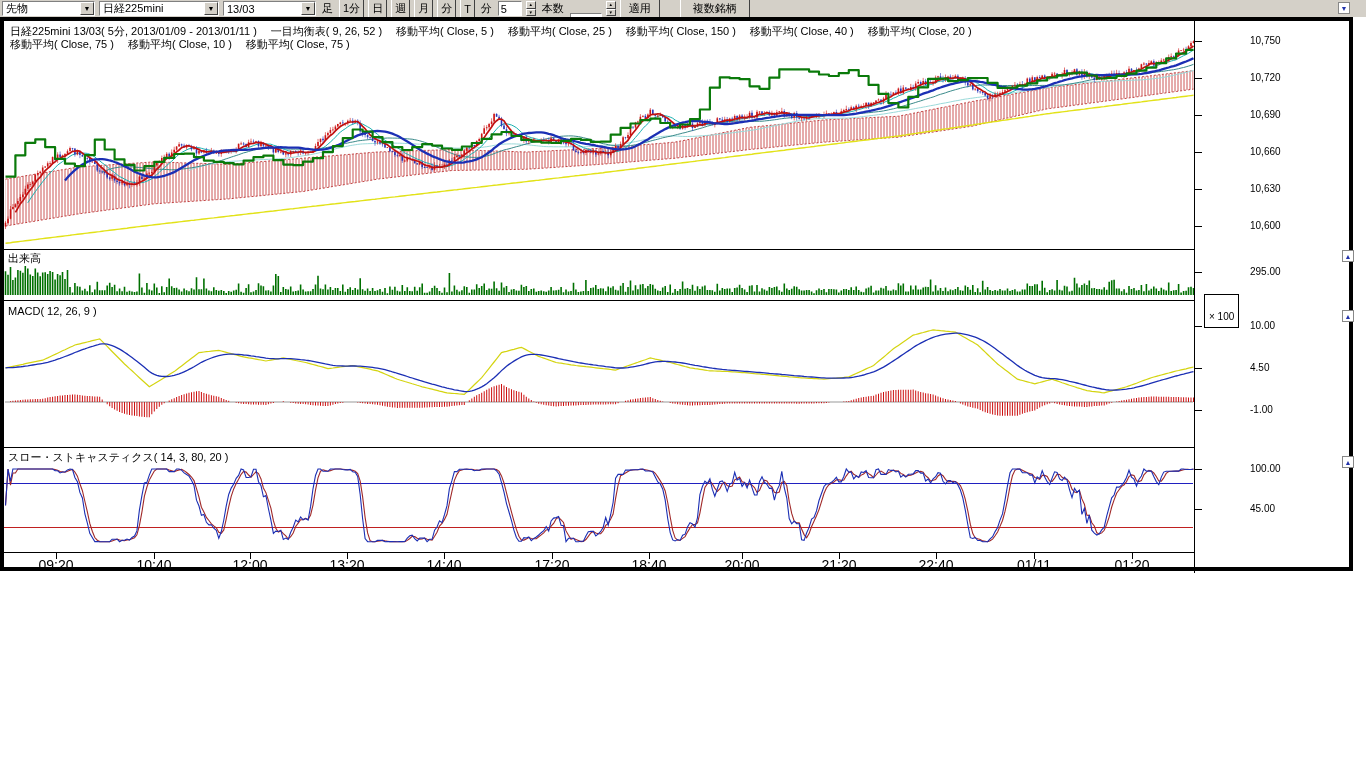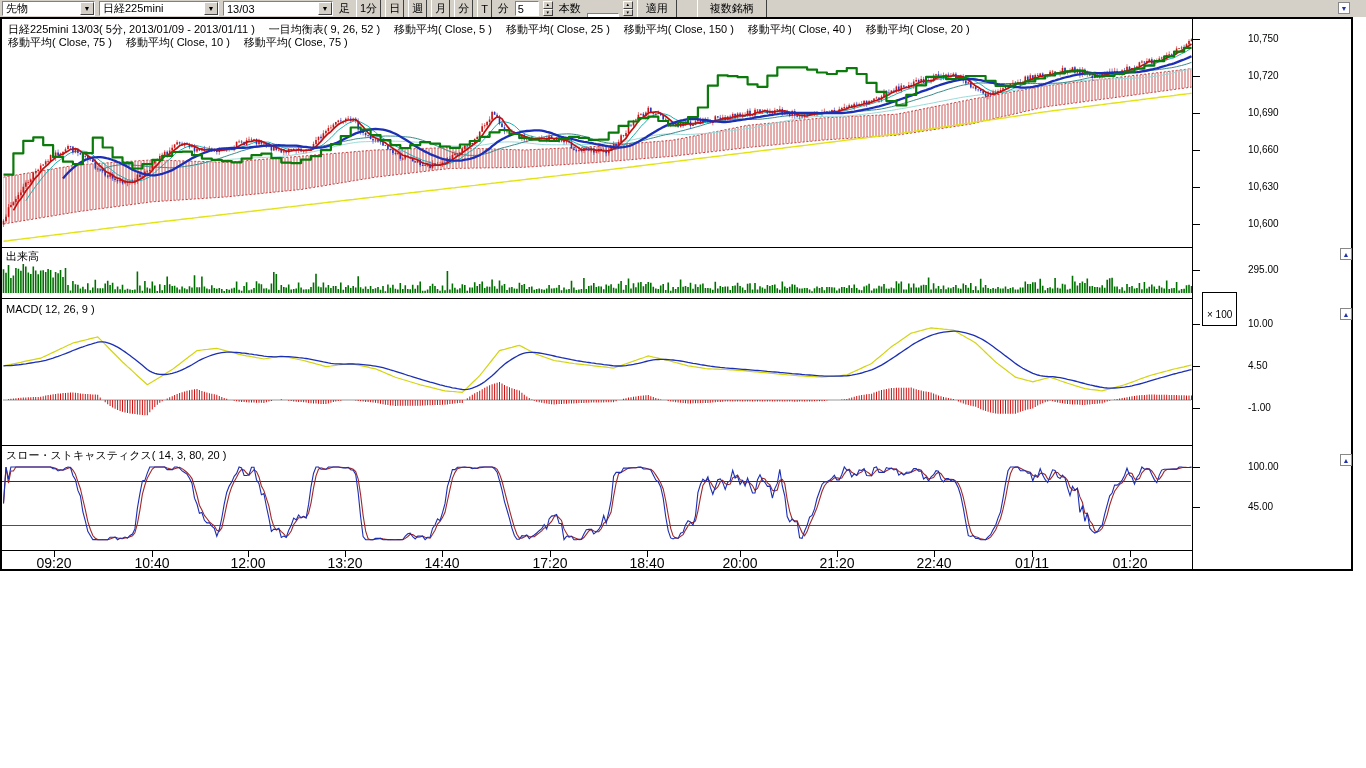--- a/index.html
+++ b/index.html
@@ -7,42 +7,42 @@
 .toolbar{position:absolute;left:0;top:0;width:1366px;height:17px;background:#d4d0c8;display:flex;align-items:center;gap:4px;padding:1px 2px;font-size:11px}
 .combo{display:flex;height:15px;background:#fff;border:1px solid;border-color:#808080 #fff #fff #808080;align-items:center}
 .combo-text{padding:12px 3px;font-size:11px;white-space:nowrap;overflow:hidden}
 .combo-btn{width:14px;height:13px;background:#d4d0c8;border:1px solid;border-color:#fff #404040 #404040 #fff;font-size:7px;display:flex;align-items:center;justify-content:center;margin-left:auto}
 .tb-label{font-size:11px;margin:0 2px;white-space:nowrap}
 .tb-btn{height:21px;background:#d4d0c8;border:1px solid;border-color:#fff #404040 #404040 #fff;font-size:11px;padding:0 3px;font-family:inherit;white-space:nowrap;cursor:default}
 .tb-input{height:15px;border:1px solid;border-color:#808080 #fff #fff #808080;font-size:11px;padding:0 2px;font-family:inherit;background:#fff}
 .spin{display:flex;flex-direction:column;width:10px;height:15px}
 .spin span{flex:1;background:#d4d0c8;border:1px solid;border-color:#fff #404040 #404040 #fff;font-size:5px;line-height:5px;text-align:center;overflow:hidden}
 .tb-scroll{position:absolute;left:1340px;top:2px}
-.frame{position:absolute;left:0;top:17px;width:1353px;height:554px;border:2px solid #000000;background:#fff}
+.frame{position:absolute;left:0;top:17px;width:1353px;height:554px;border:4px solid #000000;background:#fff}
 #chart-svg{position:absolute;left:0;top:0}
 .hdr{position:absolute;left:6px;display:flex;gap:14px;font-size:11px;white-space:nowrap}
 .ptitle{position:absolute;left:4px;font-size:11px;white-space:nowrap}
 .alabel{position:absolute;left:1246px;font-size:10px;white-space:nowrap}
 .tlabel{position:absolute;top:536px;font-size:14px;transform:translateX(-50%);white-space:nowrap}
 .mult{position:absolute;left:1200px;top:273px;border:1px solid #000;font-size:10px;padding:16px 4px;height:14px;line-height:12px;background:#fff}
 .sbtn{position:absolute;left:1338px;width:12px;height:12px;border:1px solid #888;background:#fff;font-size:7px;color:#2233aa;display:flex;align-items:center;justify-content:center}
 </style>
 </head>
 <body>
 
 <div class="toolbar">
   <div class="combo" style="width:93px">
     <span class="combo-text">先物</span>
     <span class="combo-btn">▼</span>
   </div>
   <div class="combo" style="width:120px">
     <span class="combo-text">日経225mini</span>
     <span class="combo-btn">▼</span>
   </div>
-  <div class="combo" style="width:110px">
+  <div class="combo" style="width:93px">
     <span class="combo-text">13/03</span>
     <span class="combo-btn">▼</span>
   </div>
   <span class="tb-label">足</span>
   <button class="tb-btn">1分</button>
   <button class="tb-btn">日</button>
   <button class="tb-btn">週</button>
   <button class="tb-btn">月</button>
   <button class="tb-btn">分</button>
   <button class="tb-btn">T</button>

